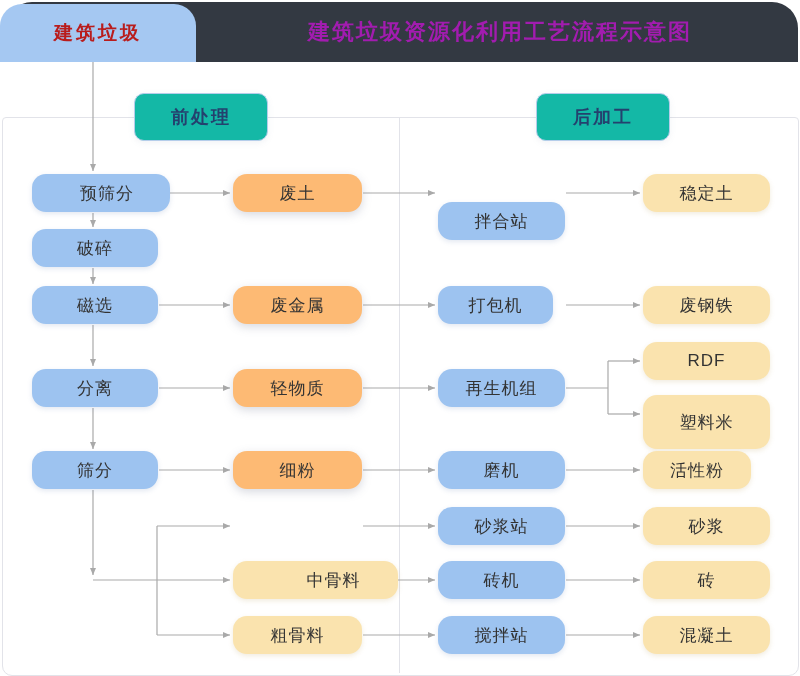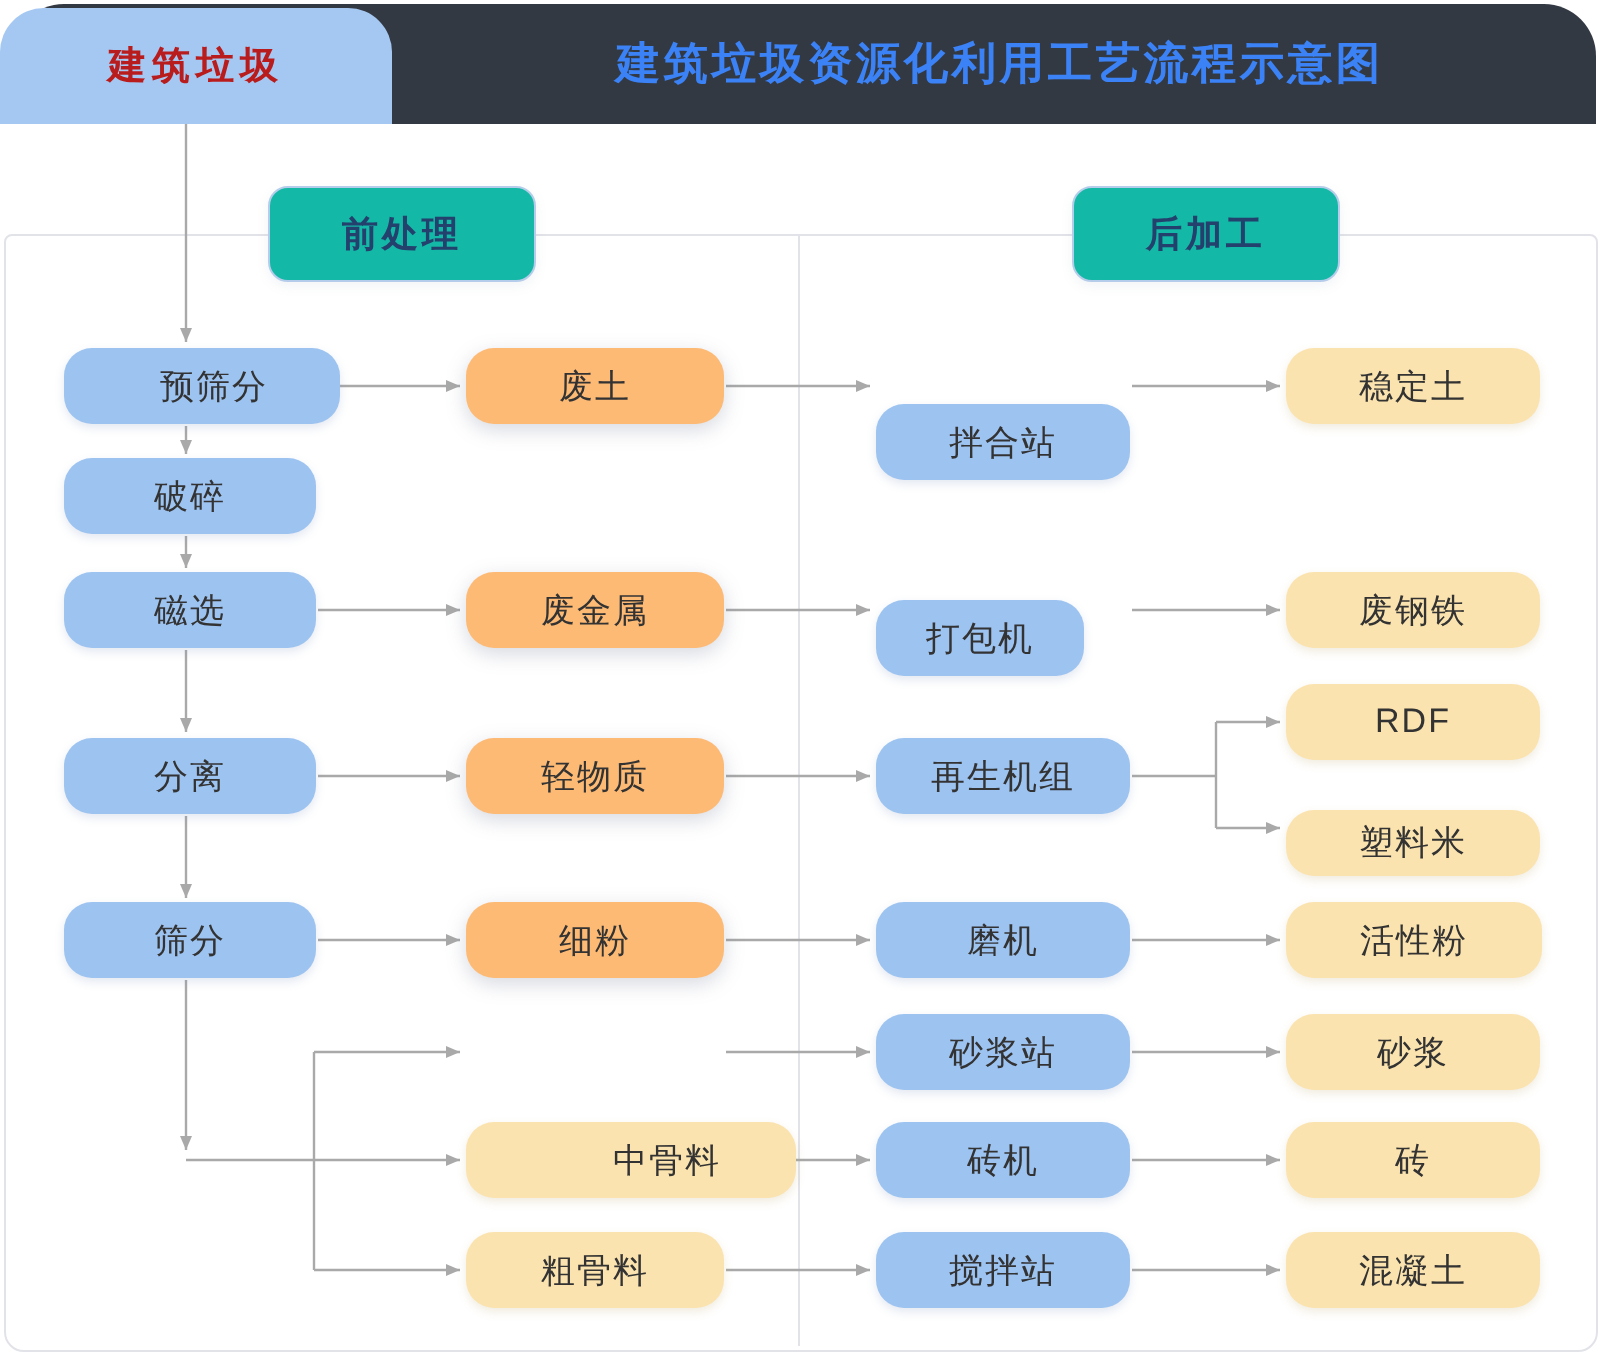--- a/index.html
+++ b/index.html
@@ -10,21 +10,21 @@
   }
   
   .header-bar{
     position:absolute;left:6px;top:2px;width:792px;height:60px;
     background:var(--header_bg);
     border-radius:26px 26px 0 0;
   }
   .header-title{
     position:absolute;left:200px;top:2px;width:600px;height:60px;
     display:flex;align-items:center;justify-content:center;
-    color:#3b82f6;font-size:22px;font-weight:bold;letter-spacing:2px;
+    color:#a21caf;font-size:22px;font-weight:bold;letter-spacing:2px;
   }
   .badge{
     position:absolute;left:0px;top:4px;width:196px;height:58px;
     background:var(--badge_bg);
     border-radius:22px 22px 0 0;
     display:flex;align-items:center;justify-content:center;
     color:#b91c1c;font-size:19px;font-weight:bold;letter-spacing:3px;
   }
   
   .panel{
@@ -119,27 +119,27 @@
     <div class="node blue" style="left: 32px; top: 286px; width: 126px; height: 38px;">磁选</div>
     <div class="node blue" style="left: 32px; top: 369px; width: 126px; height: 38px;">分离</div>
     <div class="node blue" style="left: 32px; top: 451px; width: 126px; height: 38px;">筛分</div>
     <div class="node white" style="left: 233px; top: 174px; width: 129px; height: 38px;">废土</div>
     <div class="node white" style="left: 233px; top: 286px; width: 129px; height: 38px;">废金属</div>
     <div class="node white" style="left: 233px; top: 369px; width: 129px; height: 38px;">轻物质</div>
     <div class="node white" style="left: 233px; top: 451px; width: 129px; height: 38px;">细粉</div>
     <div class="node yellow" style="left: 233px; top: 561px; width: 129px; height: 38px; padding-left: 36px;">中骨料</div>
     <div class="node yellow" style="left: 233px; top: 616px; width: 129px; height: 38px;">粗骨料</div>
     <div class="node blue" style="left: 438px; top: 174px; width: 127px; height: 38px; margin-top: 28px;">拌合站</div>
-    <div class="node blue" style="left: 438px; top: 300px; width: 104px; height: 38px;">打包机</div>
+    <div class="node blue" style="left: 438px; top: 286px; width: 115px; height: 38px; border-radius: 13px;">打包机</div>
     <div class="node blue" style="left: 438px; top: 369px; width: 127px; height: 38px;">再生机组</div>
     <div class="node blue" style="left: 438px; top: 451px; width: 127px; height: 38px;">磨机</div>
     <div class="node blue" style="left: 438px; top: 507px; width: 127px; height: 38px;">砂浆站</div>
     <div class="node blue" style="left: 438px; top: 561px; width: 127px; height: 38px;">砖机</div>
     <div class="node blue" style="left: 438px; top: 616px; width: 127px; height: 38px;">搅拌站</div>
     <div class="node yellow" style="left: 643px; top: 174px; width: 127px; height: 38px;">稳定土</div>
     <div class="node yellow" style="left: 643px; top: 286px; width: 127px; height: 38px;">废钢铁</div>
     <div class="node yellow" style="left: 643px; top: 342px; width: 127px; height: 38px;">RDF</div>
-    <div class="node yellow" style="left: 643px; top: 395px; width: 127px; height: 33px; margin-top: 10px;">塑料米</div>
-    <div class="node yellow" style="left: 643px; top: 451px; width: 128px; height: 38px;">活性粉</div>
+    <div class="node yellow" style="left: 643px; top: 395px; width: 127px; height: 54px;">塑料米</div>
+    <div class="node yellow" style="left: 643px; top: 451px; width: 108px; height: 38px;">活性粉</div>
     <div class="node yellow" style="left: 643px; top: 507px; width: 127px; height: 38px;">砂浆</div>
     <div class="node yellow" style="left: 643px; top: 561px; width: 127px; height: 38px;">砖</div>
     <div class="node yellow" style="left: 643px; top: 616px; width: 127px; height: 38px;">混凝土</div>
   </div>
 
 </body></html>

